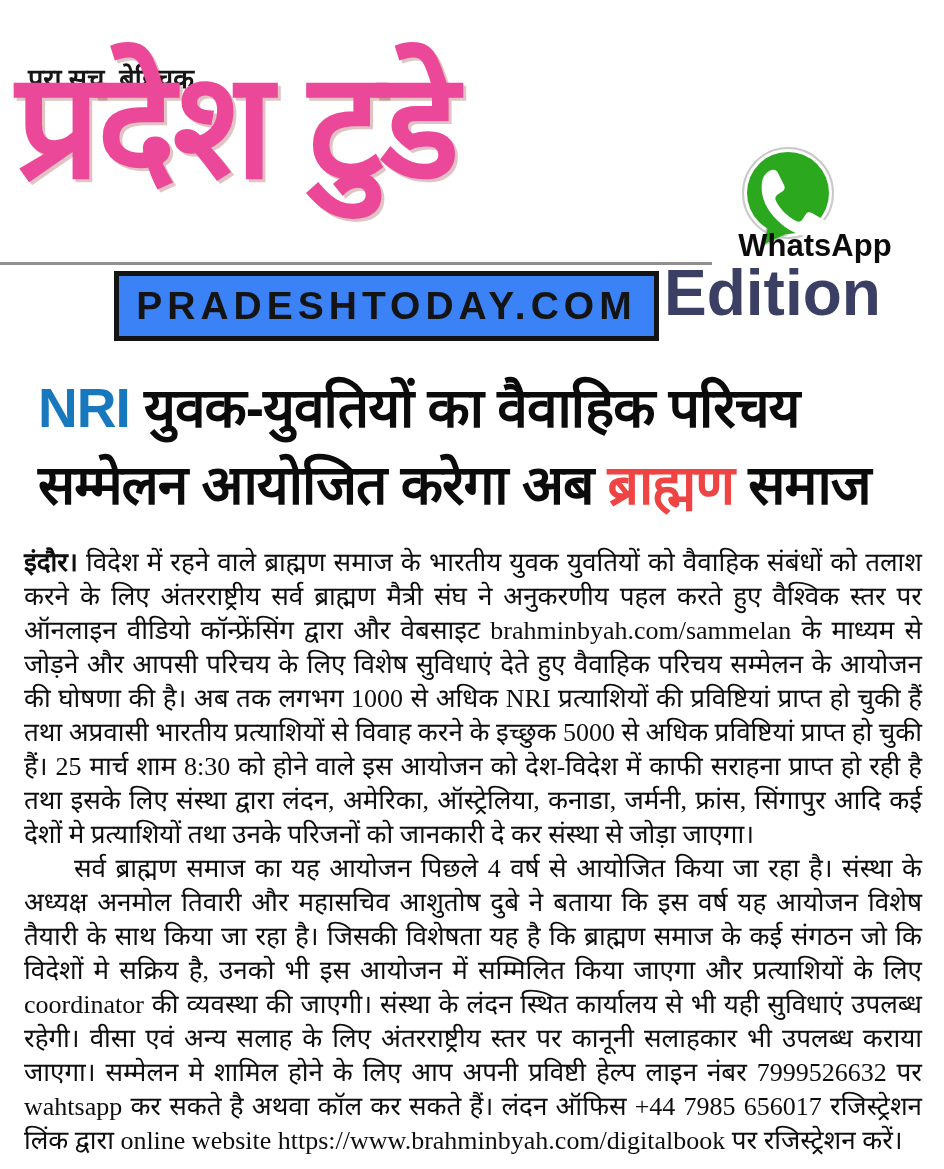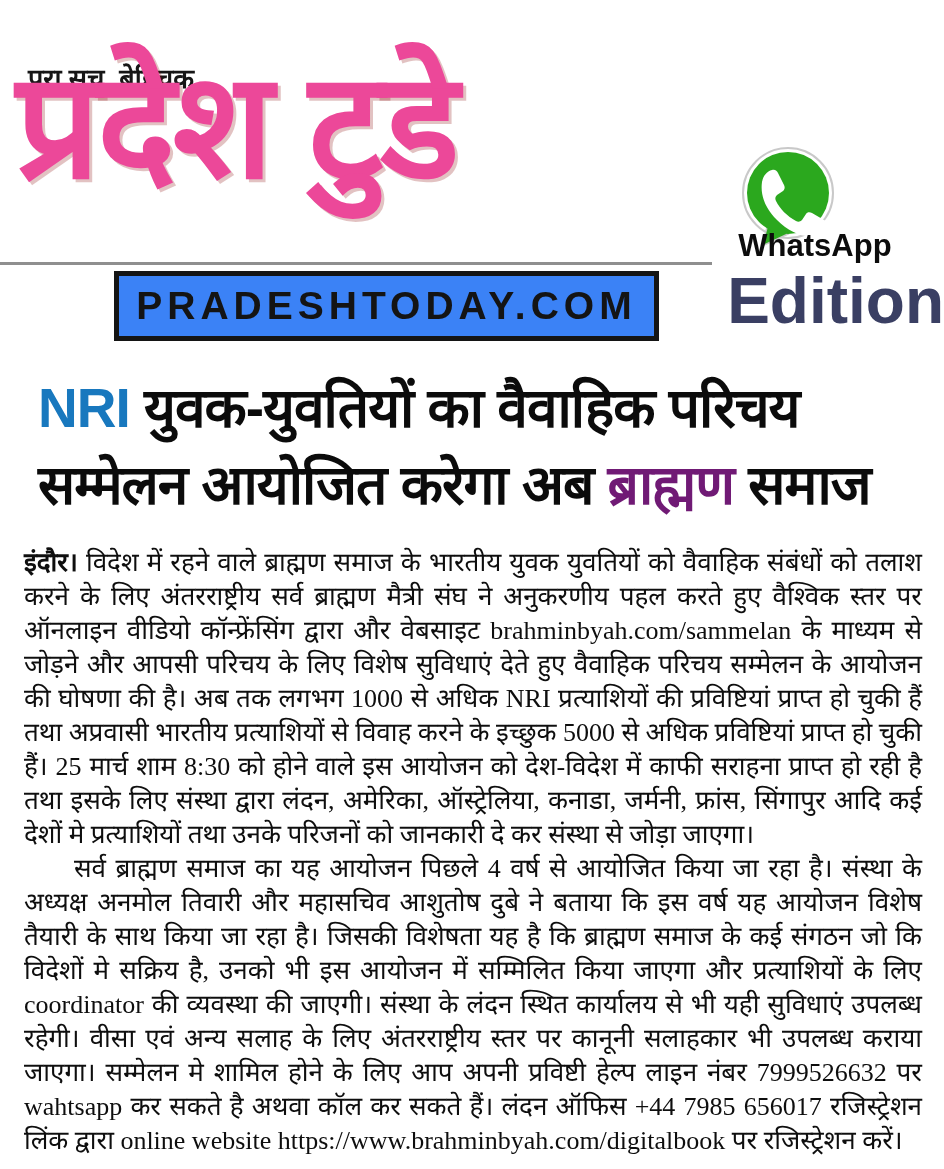--- a/index.html
+++ b/index.html
@@ -53,22 +53,22 @@
   .wa-icon {
     position: absolute; left: 738px; top: 146px;
     width: 100px; height: 104px;
   }
   .wa-label {
     position: absolute; left: 690px; top: 228px; width: 250px;
     text-align: center;
     font-size: 31px; font-weight: bold; color: #0c0c0c;
   }
   .edition-label {
-    position: absolute; left: 664px; top: 264px; width: 280px;
-    text-align: right;
+    position: absolute; left: 664px; top: 256px; width: 280px;
+    text-align: left;
     font-size: 64px; font-weight: bold;
     letter-spacing: 0px;
   }
 
   
   .headline {
     position: absolute; left: 38px; top: 370px; width: 876px;
     font-size: 55px; font-weight: bold; color: #0b0b0b;
     line-height: 1.4;
     letter-spacing: -1px;
@@ -110,21 +110,21 @@
                c6 -1 11 -5 12 -10 c1 -3 -1 -5 -3 -6 l-12 -7 c-2 -1 -5 -1 -6 1
                l-4 6 c-2 2 -4 2 -6 1 c-9 -5 -16 -12 -20 -20 c-1 -2 -1 -4 1 -6
                l6 -4 c2 -2 2 -4 1 -6 l-6 -12 c-1 -2 -3 -4 -6 -3 z" fill="#ffffff"></path>
     </svg>
   </div>
   <div class="wa-label">WhatsApp</div>
   <div class="edition-label" style="color: rgb(58, 63, 99);">Edition</div>
 
   <div class="headline">
     <div class="hl-line"><span style="color: rgb(24, 120, 190);">NRI</span><span> युवक-युवतियों का वैवाहिक परिचय</span></div>
-    <div class="hl-line"><span>सम्मेलन आयोजित करेगा अब </span><span style="color: #701a75;">ब्राह्मण</span><span> समाज</span></div>
+    <div class="hl-line"><span>सम्मेलन आयोजित करेगा अब </span><span style="color: #ef4444;">ब्राह्मण</span><span> समाज</span></div>
   </div>
 
   <div class="article">
     <p class="p1"><span class="dateline">इंदौर।</span><span> विदेश में रहने वाले ब्राह्मण समाज के भारतीय युवक युवतियों को वैवाहिक संबंधों को तलाश करने के लिए अंतरराष्ट्रीय सर्व ब्राह्मण मैत्री संघ ने अनुकरणीय पहल करते हुए वैश्विक स्तर पर ऑनलाइन वीडियो कॉन्फ्रेंसिंग द्वारा और वेबसाइट brahminbyah.com/sammelan के माध्यम से जोड़ने और आपसी परिचय के लिए विशेष सुविधाएं देते हुए वैवाहिक परिचय सम्मेलन के आयोजन की घोषणा की है। अब तक लगभग 1000 से अधिक NRI प्रत्याशियों की प्रविष्टियां प्राप्त हो चुकी हैं तथा अप्रवासी भारतीय प्रत्याशियों से विवाह करने के इच्छुक 5000 से अधिक प्रविष्टियां प्राप्त हो चुकी हैं। 25 मार्च शाम 8:30 को होने वाले इस आयोजन को देश-विदेश में काफी सराहना प्राप्त हो रही है तथा इसके लिए संस्था द्वारा लंदन, अमेरिका, ऑस्ट्रेलिया, कनाडा, जर्मनी, फ्रांस, सिंगापुर आदि कई देशों मे प्रत्याशियों तथा उनके परिजनों को जानकारी दे कर संस्था से जोड़ा जाएगा।</span></p>
     <p class="p2">सर्व ब्राह्मण समाज का यह आयोजन पिछले 4 वर्ष से आयोजित किया जा रहा है। संस्था के अध्यक्ष अनमोल तिवारी और महासचिव आशुतोष दुबे ने बताया कि इस वर्ष यह आयोजन विशेष तैयारी के साथ किया जा रहा है। जिसकी विशेषता यह है कि ब्राह्मण समाज के कई संगठन जो कि विदेशों मे सक्रिय है, उनको भी इस आयोजन में सम्मिलित किया जाएगा और प्रत्याशियों के लिए coordinator की व्यवस्था की जाएगी। संस्था के लंदन स्थित कार्यालय से भी यही सुविधाएं उपलब्ध रहेगी। वीसा एवं अन्य सलाह के लिए अंतरराष्ट्रीय स्तर पर कानूनी सलाहकार भी उपलब्ध कराया जाएगा। सम्मेलन मे शामिल होने के लिए आप अपनी प्रविष्टी हेल्प लाइन नंबर 7999526632 पर wahtsapp कर सकते है अथवा कॉल कर सकते हैं। लंदन ऑफिस +44 7985 656017 रजिस्ट्रेशन लिंक द्वारा online website https://www.brahminbyah.com/digitalbook पर रजिस्ट्रेशन करें।</p>
   </div>
 
 </div>
 
 </body></html>

